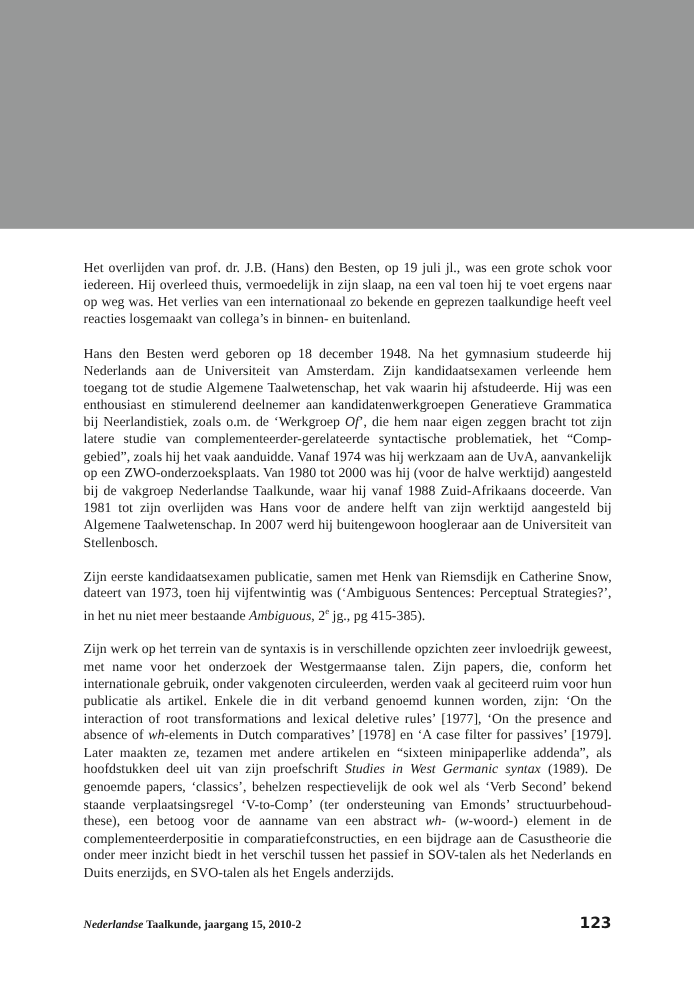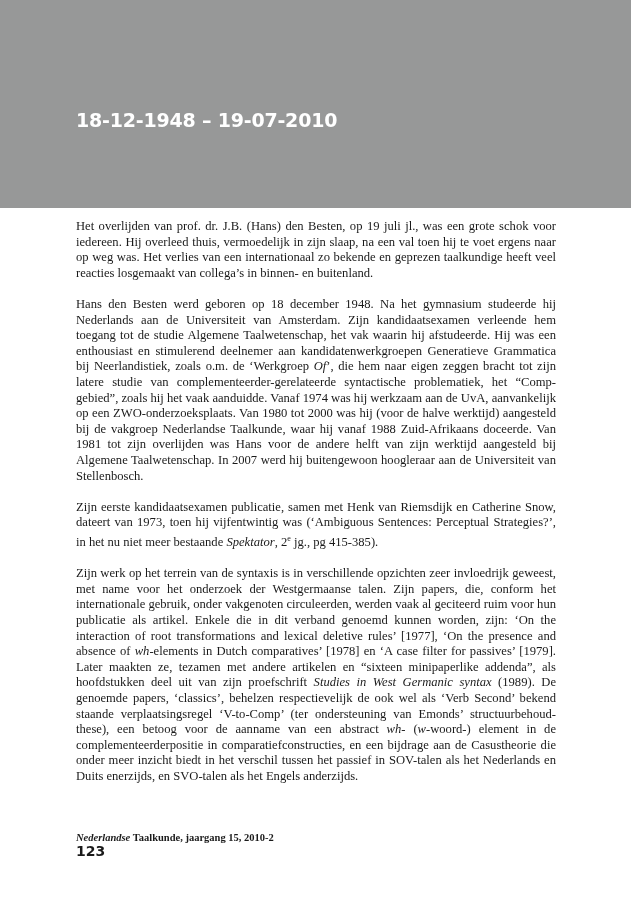--- a/index.html
+++ b/index.html
@@ -8,51 +8,50 @@
     position: absolute; left: 0; top: 0; width: 631px; height: 208px;
     background: #979898;
   }
   .title {
     position: absolute; left: 76px; top: 103px;
     font-family: "DejaVu Sans", sans-serif; font-weight: bold;
     color: #ffffff; font-size: 19px; line-height: 34px; letter-spacing: -0.2px;
   }
   .title div { white-space: nowrap; }
   .body {
-    position: absolute; left: 76px; top: 219px; width: 480px;
+    position: absolute; left: 76px; top: 236px; width: 480px;
     font-family: "Liberation Serif", serif; font-size: 12.6px; line-height: 15.6px;
     color: #1a1a1a; text-align: justify;
   }
   .body p { margin: 0 0 15.6px 0; }
   .body p.last { text-align-last: justify; }
   .footer {
     position: absolute; left: 76px; top: 832px; width: 480px;
     font-family: "Liberation Serif", serif; font-size: 10.5px; color: #1a1a1a;
-    display: flex; justify-content: space-between; align-items: baseline; flex-direction: column;
+    display: flex; justify-content: space-between; align-items: baseline;
   }
   .footer .journal { font-weight: bold; font-style: italic; }
   .footer .rest { font-weight: bold; }
   .footer .pageno { font-family: "DejaVu Sans", sans-serif; font-weight: bold; font-size: 14px; }
   i { font-style: italic; }
 </style>
 </head>
 <body>
 
 <div class="banner">
   <div class="title">
-    <div>18-12-1948 – 19-07-2010</div>
   </div>
 </div>
 
 <div class="body">
   <p>Het overlijden van prof. dr. J.B. (Hans) den Besten, op 19 juli jl., was een grote schok voor iedereen. Hij overleed thuis, vermoedelijk in zijn slaap, na een val toen hij te voet ergens naar op weg was. Het verlies van een internationaal zo bekende en geprezen taalkundige heeft veel reacties losgemaakt van collega’s in binnen- en buitenland.</p>
 
   <p><span>Hans den Besten werd geboren op 18 december 1948. Na het gymnasium studeerde hij Nederlands aan de Universiteit van Amsterdam. Zijn kandidaatsexamen verleende hem toegang tot de studie Algemene Taalwetenschap, het vak waarin hij afstudeerde. Hij was een enthousiast en stimulerend deelnemer aan kandidatenwerkgroepen Generatieve Grammatica bij Neerlandistiek, zoals o.m. de ‘Werkgroep </span><i>Of</i><span>’, die hem naar eigen zeggen bracht tot zijn latere studie van complementeerder-gerelateerde syntactische problematiek, het “Comp-gebied”, zoals hij het vaak aanduidde. Vanaf 1974 was hij werkzaam aan de UvA, aanvankelijk op een ZWO-onderzoeksplaats. Van 1980 tot 2000 was hij (voor de halve werktijd) aangesteld bij de vakgroep Nederlandse Taalkunde, waar hij vanaf 1988 Zuid-Afrikaans doceerde. Van 1981 tot zijn overlijden was Hans voor de andere helft van zijn werktijd aangesteld bij Algemene Taalwetenschap. In 2007 werd hij buitengewoon hoogleraar aan de Universiteit van Stellenbosch.</span></p>
 
-  <p><span>Zijn eerste kandidaatsexamen publicatie, samen met Henk van Riemsdijk en Catherine Snow, dateert van 1973, toen hij vijfentwintig was (‘Ambiguous Sentences: Perceptual Strategies?’, in het nu niet meer bestaande </span><i>Spektator</i><span>, 2</span><sup style="font-size:8px;">e</sup><span> jg., pg 415-385).</span></p>
+  <p><span>Zijn eerste kandidaatsexamen publicatie, samen met Henk van Riemsdijk en Catherine Snow, dateert van 1973, toen hij vijfentwintig was (‘Ambiguous Sentences: Perceptual Strategies?’, in het nu niet meer bestaande </span><i>Ambiguous</i><span>, 2</span><sup style="font-size:8px;">e</sup><span> jg., pg 415-385).</span></p>
 
   <p><span>Zijn werk op het terrein van de syntaxis is in verschillende opzichten zeer invloedrijk geweest, met name voor het onderzoek der Westgermaanse talen. Zijn papers, die, conform het internationale gebruik, onder vakgenoten circuleerden, werden vaak al geciteerd ruim voor hun publicatie als artikel. Enkele die in dit verband genoemd kunnen worden, zijn: ‘On the interaction of root transformations and lexical deletive rules’ [1977], ‘On the presence and absence of </span><i>wh</i><span>-elements in Dutch comparatives’ [1978] en ‘A case filter for passives’ [1979]. Later maakten ze, tezamen met andere artikelen en “sixteen minipaperlike addenda”, als hoofdstukken deel uit van zijn proefschrift </span><i>Studies in West Germanic syntax</i><span> (1989). De genoemde papers, ‘classics’, behelzen respectievelijk de ook wel als ‘Verb Second’ bekend staande verplaatsingsregel ‘V-to-Comp’ (ter ondersteuning van Emonds’ structuurbehoud-these), een betoog voor de aanname van een abstract </span><i>wh</i><span>- (</span><i>w</i><span>-woord-) element in de complementeerderpositie in comparatiefconstructies, en een bijdrage aan de Casustheorie die onder meer inzicht biedt in het verschil tussen het passief in SOV-talen als het Nederlands en Duits enerzijds, en SVO-talen als het Engels anderzijds.</span></p>
 
 </div>
 
 <div class="footer">
   <span><span class="journal">Nederlandse</span><span class="rest"> Taalkunde, jaargang 15, 2010-2</span></span>
   <span class="pageno">123</span>
 </div>
 

